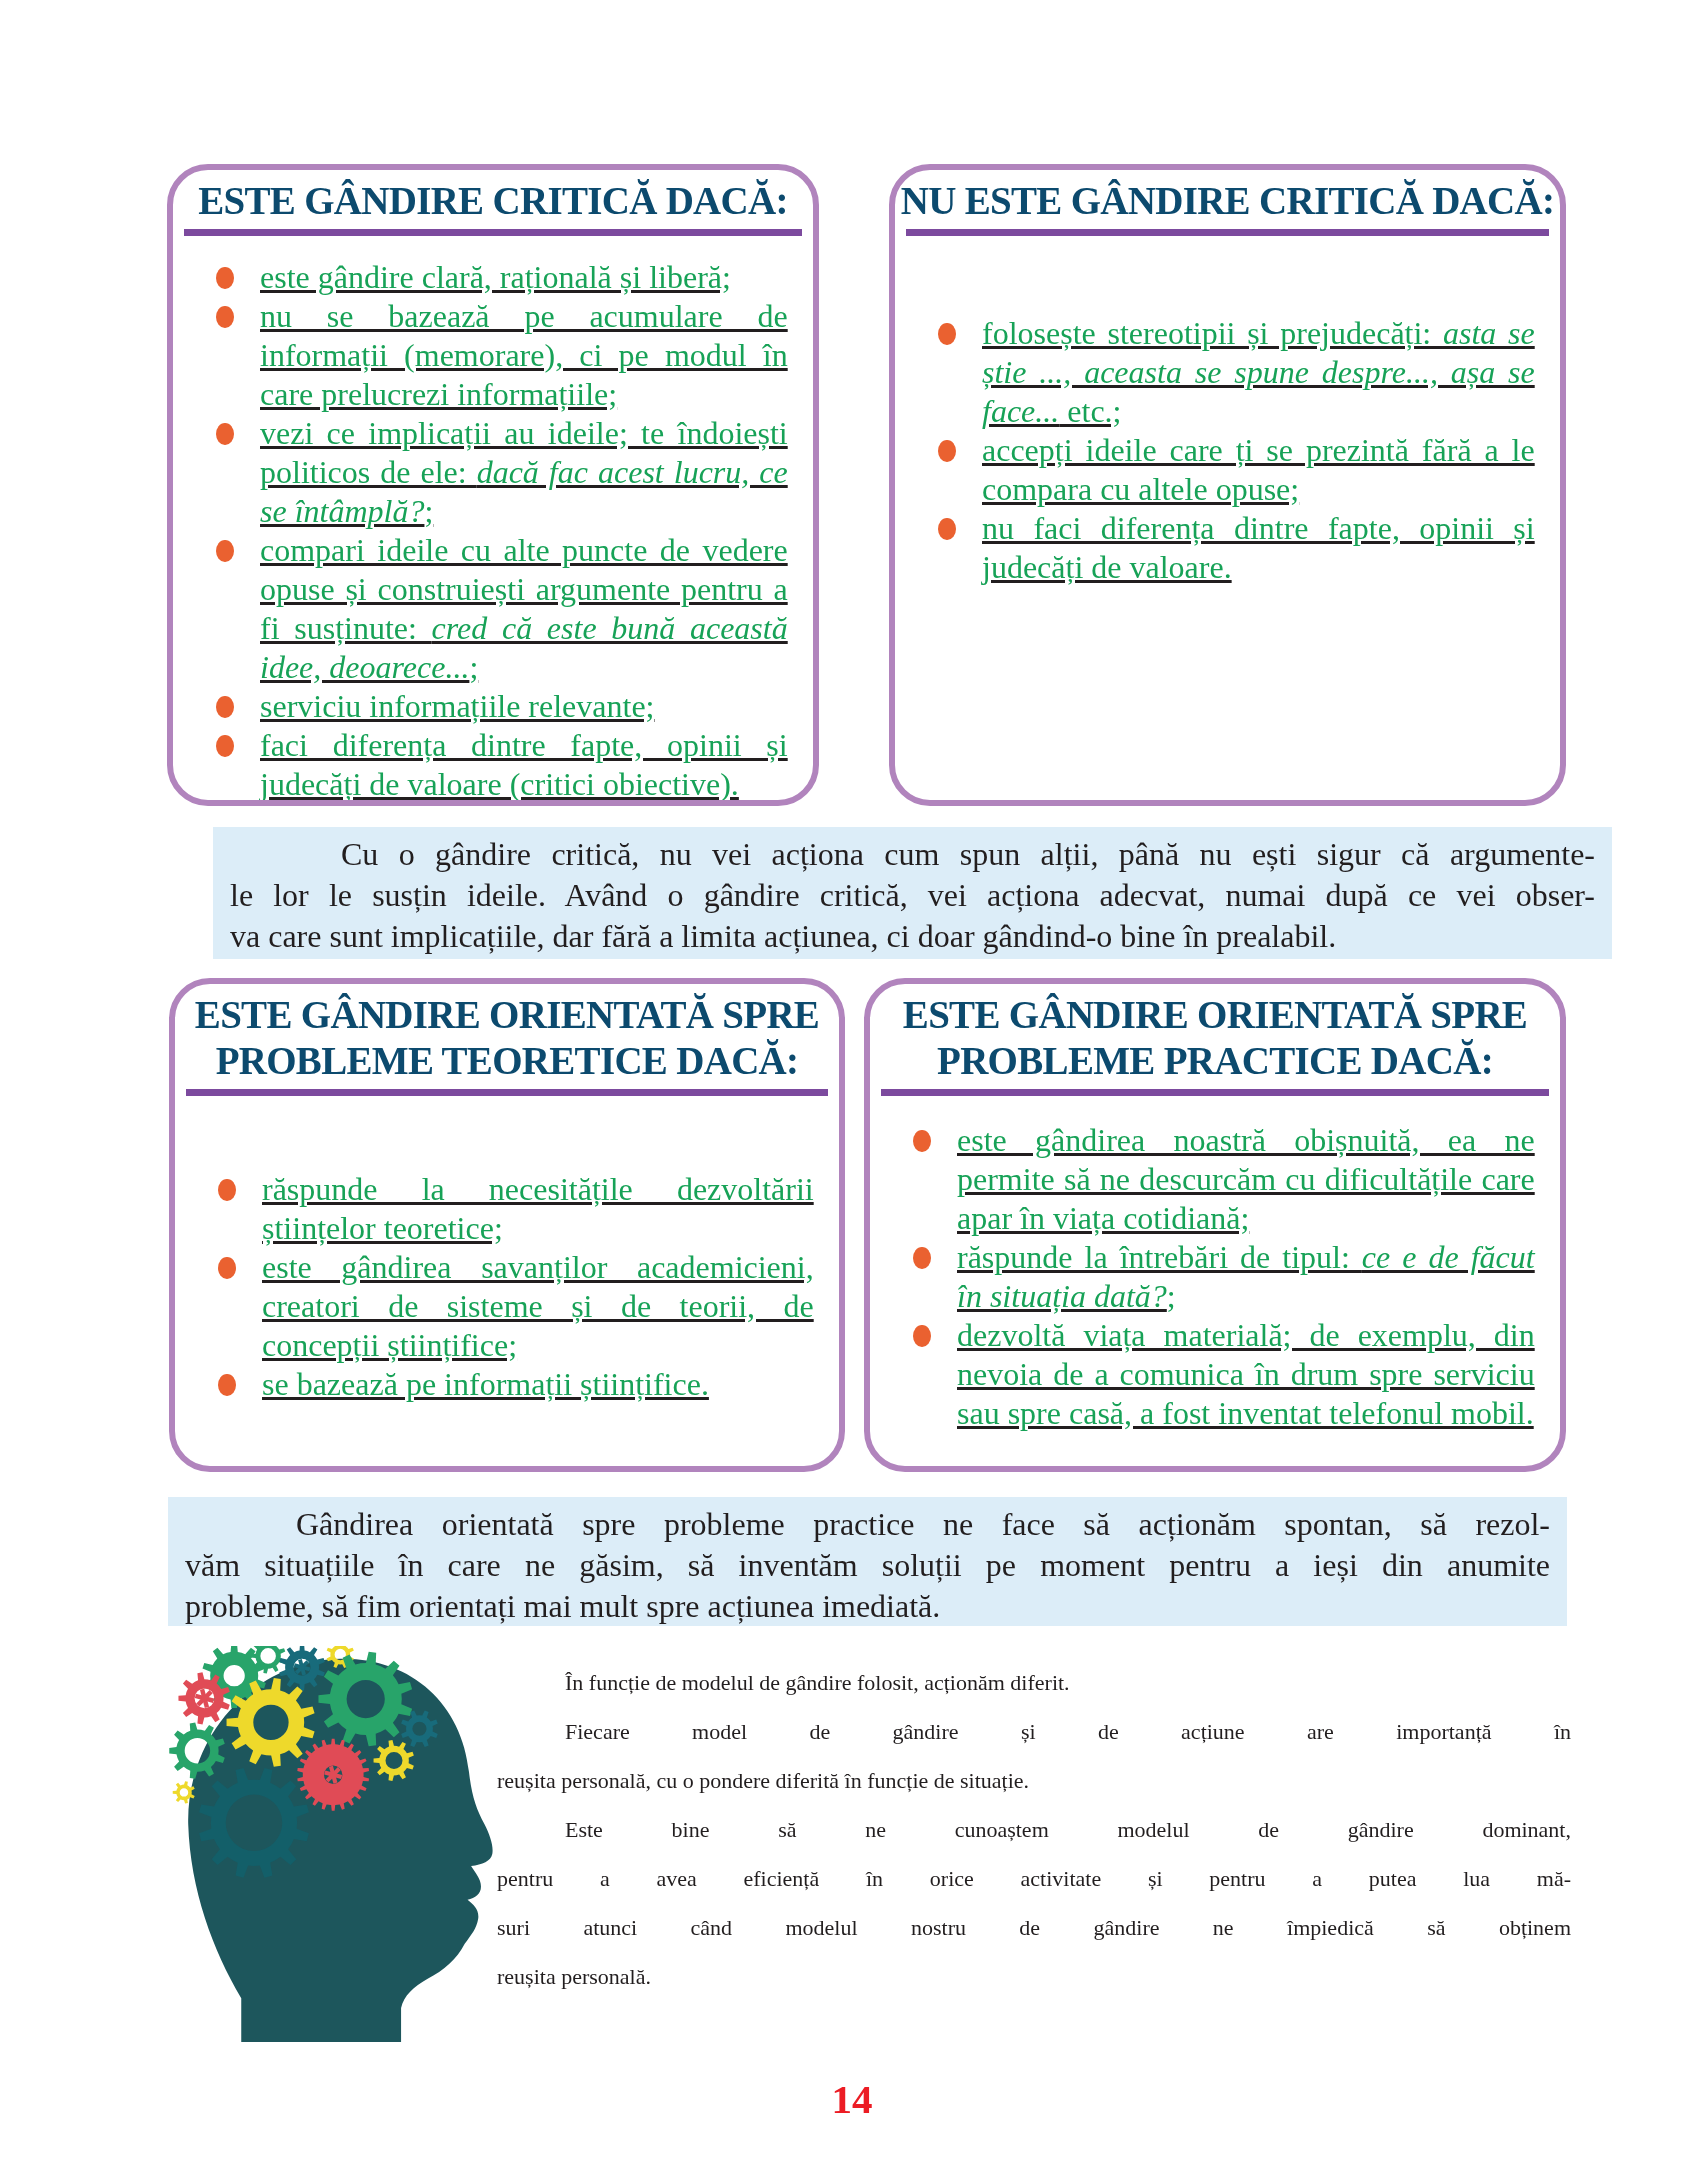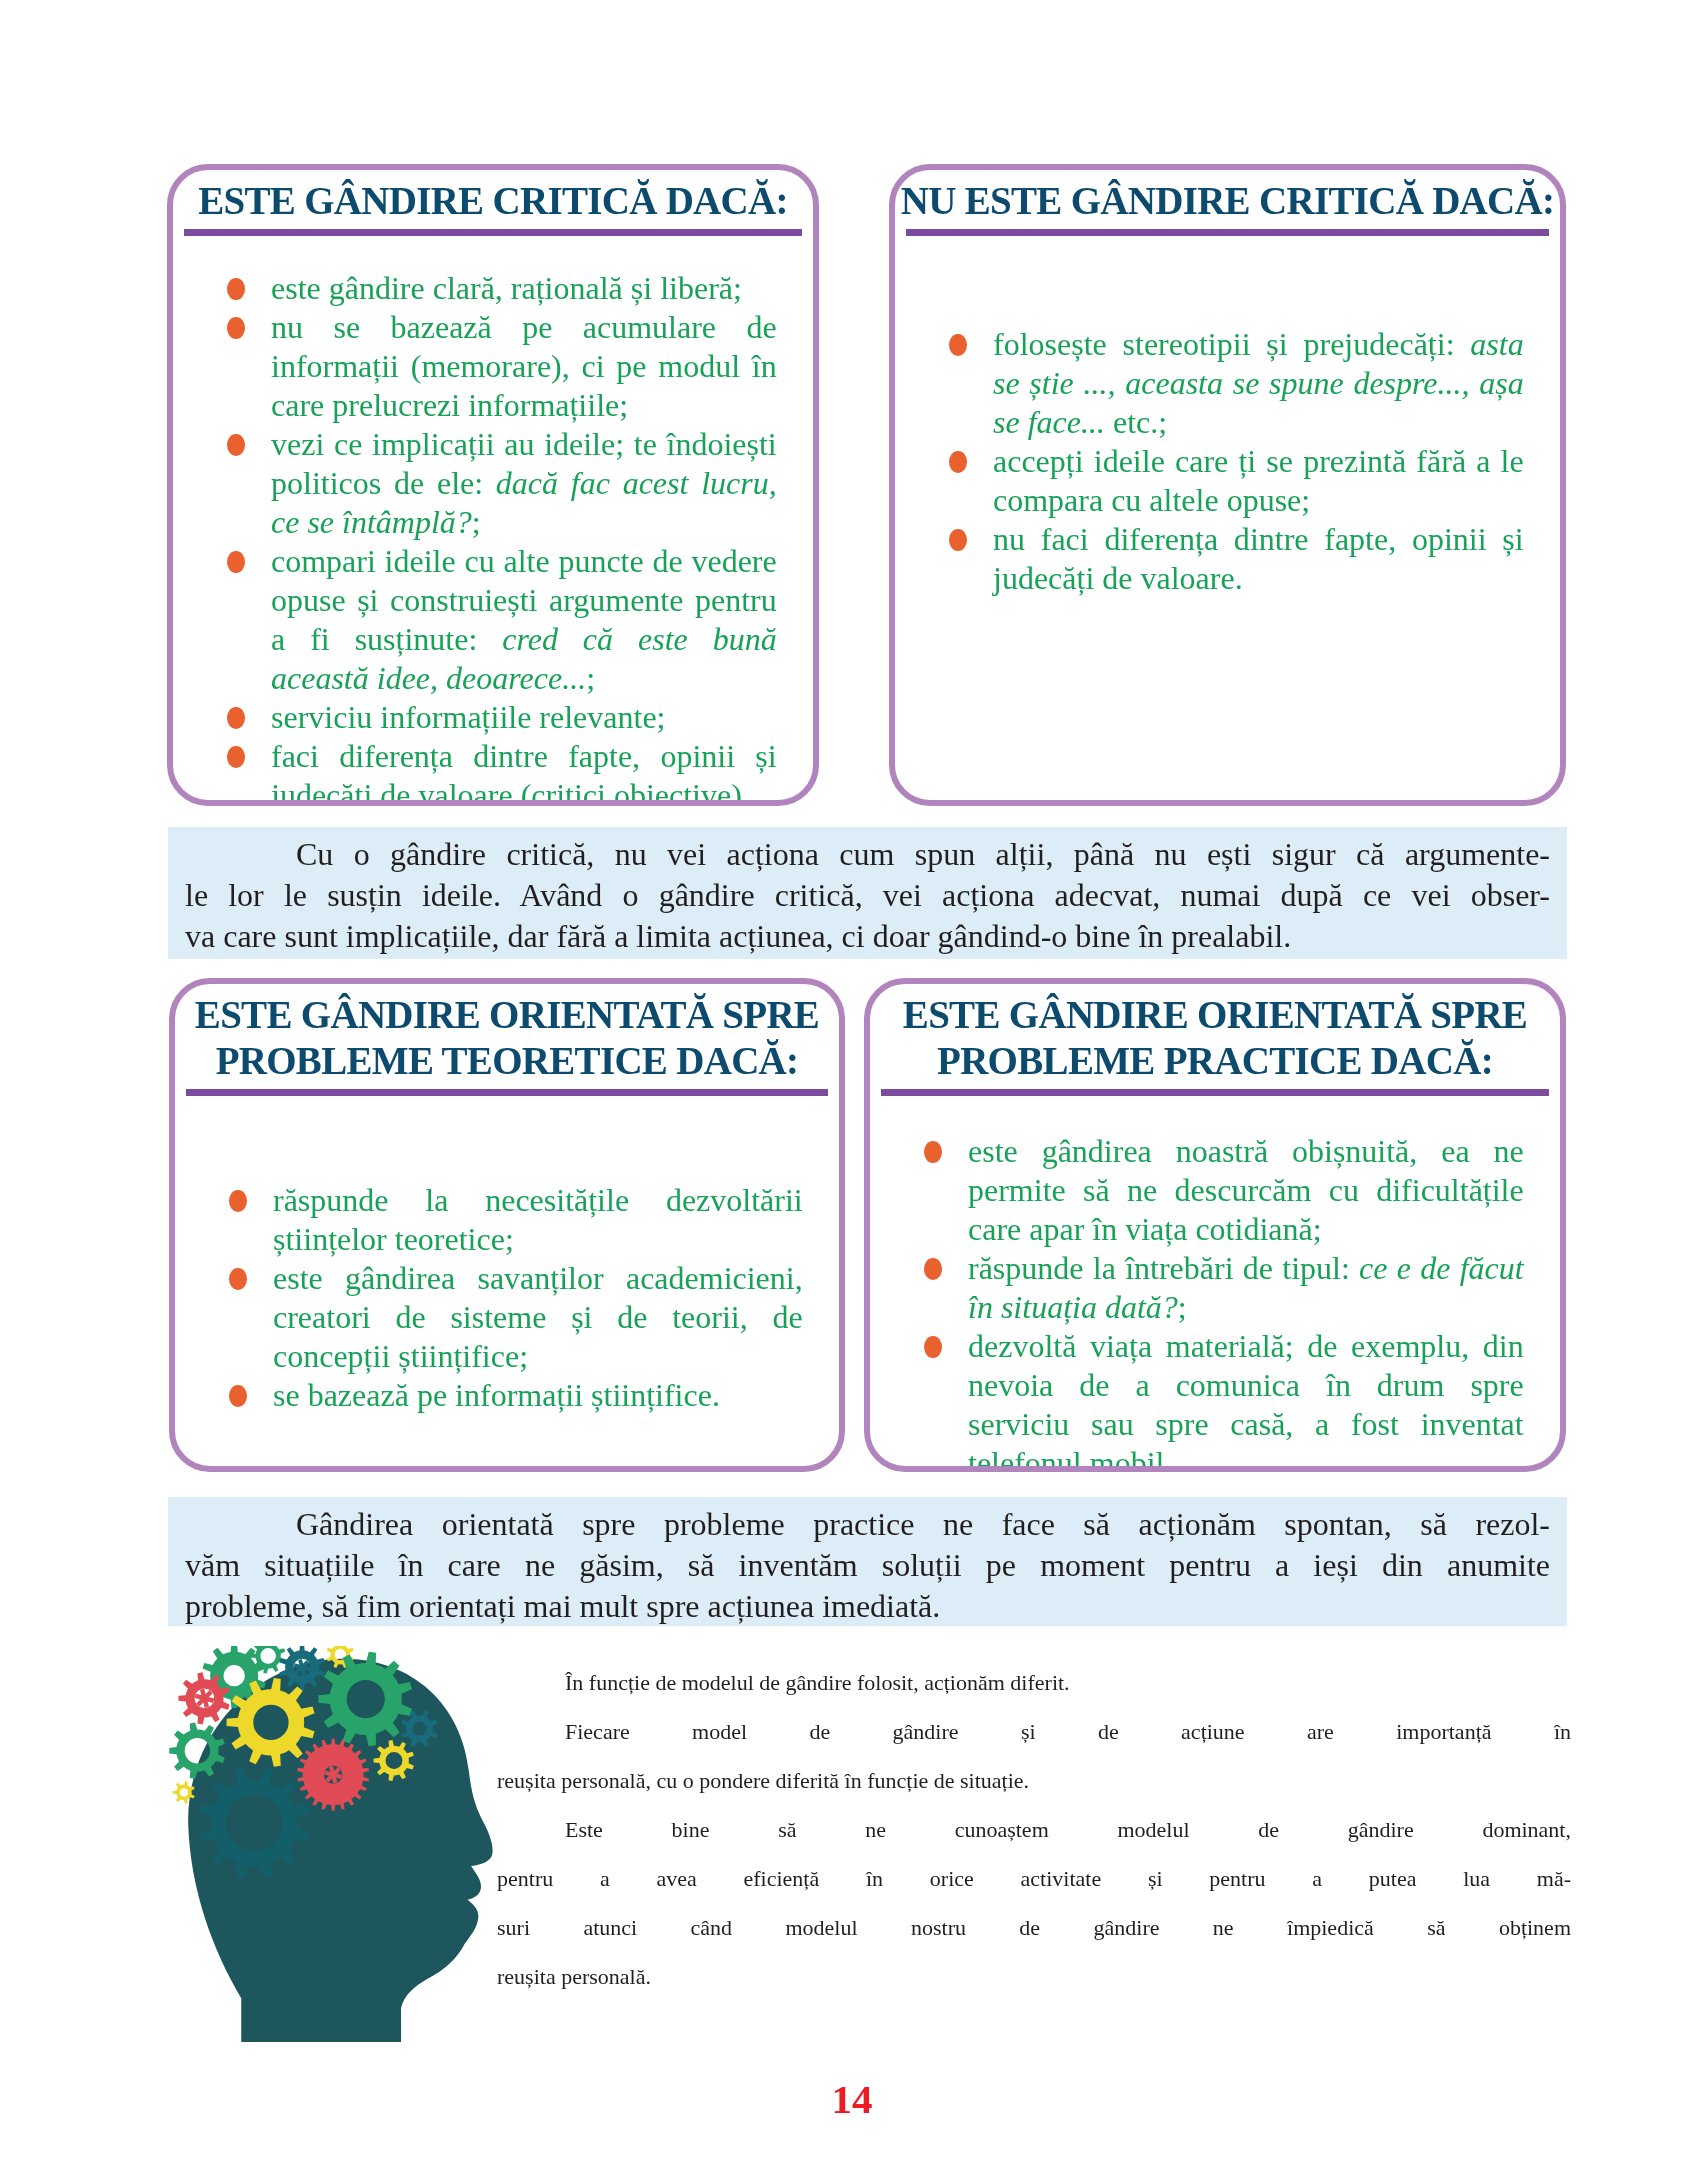--- a/index.html
+++ b/index.html
@@ -30,22 +30,23 @@
     color:#0c4a6e;
     letter-spacing:-0.7px;
   }
   .title-rule{
     height:7px;
     background:#7c4a9e;
     margin:4.2px 11.3px 0 11.3px;
   }
   ul.bullets{
     list-style:none;
-    margin:15px;
+    margin:4px;
     padding:18.3px 10px 0 0;
+    text-decoration:underline;
   }
   ul.bullets li{
     position:relative;
     padding-left:83px;
     padding-right:11.3px;
     font-size:32px;
     line-height:39px;
     color:#17a257;
     text-align:justify;
   }
@@ -136,21 +137,21 @@
         <div>NU ESTE GÂNDIRE CRITICĂ DACĂ:</div>
       </div>
     <div class="title-rule"></div>
     <ul class="bullets">
         <li><span class="dot"></span><span>folosește stereotipii și prejudecăți: </span><span class="it">asta se știe ..., aceasta se spune despre..., așa se face...</span><span> etc.;</span></li>
         <li><span class="dot"></span><span>accepți ideile care ți se prezintă fără a le compara cu altele opuse;</span></li>
         <li><span class="dot"></span><span>nu faci diferența dintre fapte, opinii și judecăți de valoare.</span></li>
       </ul>
   </div>
 
-  <div class="note" style="top:827px;height:132px;">
+  <div class="note" style="top:827px;height:132px;margin-left:45px;">
       <div class="tline j ind">Cu o gândire critică, nu vei acționa cum spun alții, până nu ești sigur că argumente-</div>
       <div class="tline j">le lor le susțin ideile. Având o gândire critică, vei acționa adecvat, numai după ce vei obser-</div>
       <div class="tline">va care sunt implicațiile, dar fără a limita acțiunea, ci doar gândind-o bine în prealabil.</div>
     </div>
 
   <div class="think-box" data-box="2" style="left:169px;top:978px;width:676px;height:494px;">
     <div class="box-title">
         <div>ESTE GÂNDIRE ORIENTATĂ SPRE</div>
         <div>PROBLEME TEORETICE DACĂ:</div>
       </div>

